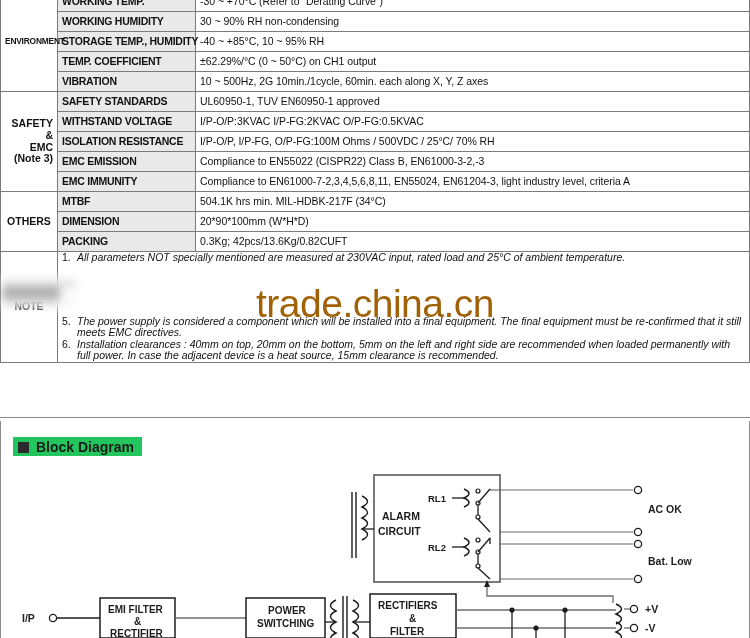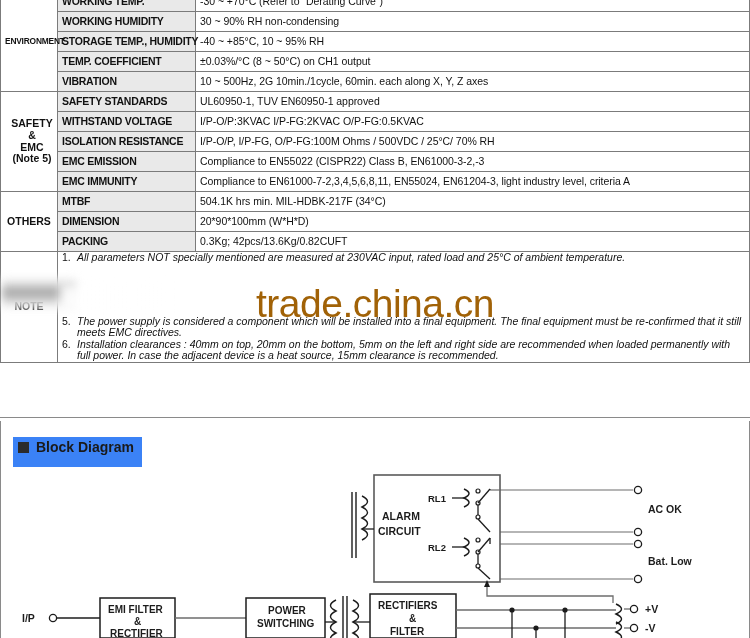--- a/index.html
+++ b/index.html
@@ -32,21 +32,21 @@
   td.grp{
     width:57px;
     text-align:center;
     font-weight:bold;
     font-size:10.5px;
     background:#ffffff;
     border-left:1px solid #1c1c1c;
     border-right:1px solid #1c1c1c;
   }
   td.grp.env{ font-size:8.4px; letter-spacing:-0.2px;}
-  td.grp .gl{display:block;text-align:center;padding-left:6px;}
+  td.grp .gl{display:block;text-align:right;padding-left:6px;}
   td.param{
     width:138px;
     font-weight:bold;
     background:#e9e9e9;
     font-size:10.5px;
     letter-spacing:-0.25px;
     white-space:nowrap;
   }
   td.val{
     background:#ffffff;
@@ -111,22 +111,22 @@
   .outer-left{
     position:absolute;left:0;top:421px;width:1px;height:217px;background:#8a8a8a;
   }
   .outer-right{
     position:absolute;left:749px;top:421px;width:1px;height:217px;background:#8a8a8a;
   }
 
   
   .bd-header{
     position:absolute;left:13px;top:437px;
-    background:#3b82f6;
-    padding:2px 8px 12px 5px;
+    background:#22c55e;
+    padding:2px 8px 1px 5px;
     display:flex;align-items:center;gap:7px;
   }
   .bd-sq{
     width:11px;height:11px;background:#2b2b2b;display:inline-block;
   }
   .bd-title{
     font-size:14px;font-weight:bold;color:#1a1a1a;letter-spacing:0px;
   }
 
   
@@ -152,32 +152,32 @@
   <tr>
     <td class="param">WORKING HUMIDITY</td>
     <td class="val">30 ~ 90% RH non-condensing</td>
   </tr>
   <tr>
     <td class="param">STORAGE TEMP., HUMIDITY</td>
     <td class="val">-40 ~ +85°C, 10 ~ 95% RH</td>
   </tr>
   <tr>
     <td class="param">TEMP. COEFFICIENT</td>
-    <td class="val">±0.03%/°C (8 ~ 50°C) on CH1 output</td>
+    <td class="val">±62.29%/°C (0 ~ 50°C) on CH1 output</td>
   </tr>
   <tr>
     <td class="param">VIBRATION</td>
     <td class="val">10 ~ 500Hz, 2G 10min./1cycle, 60min. each along X, Y, Z axes</td>
   </tr>
 
   <tr>
     <td class="grp" rowspan="5">
       <span class="gl">SAFETY &amp;</span>
       <span class="gl">EMC</span>
-      <span class="gl">(Note 5)</span>
+      <span class="gl">(Note 3)</span>
     </td>
     <td class="param">SAFETY STANDARDS</td>
     <td class="val">UL60950-1, TUV EN60950-1 approved</td>
   </tr>
   <tr>
     <td class="param">WITHSTAND VOLTAGE</td>
     <td class="val">I/P-O/P:3KVAC    I/P-FG:2KVAC    O/P-FG:0.5KVAC</td>
   </tr>
   <tr>
     <td class="param">ISOLATION RESISTANCE</td>

